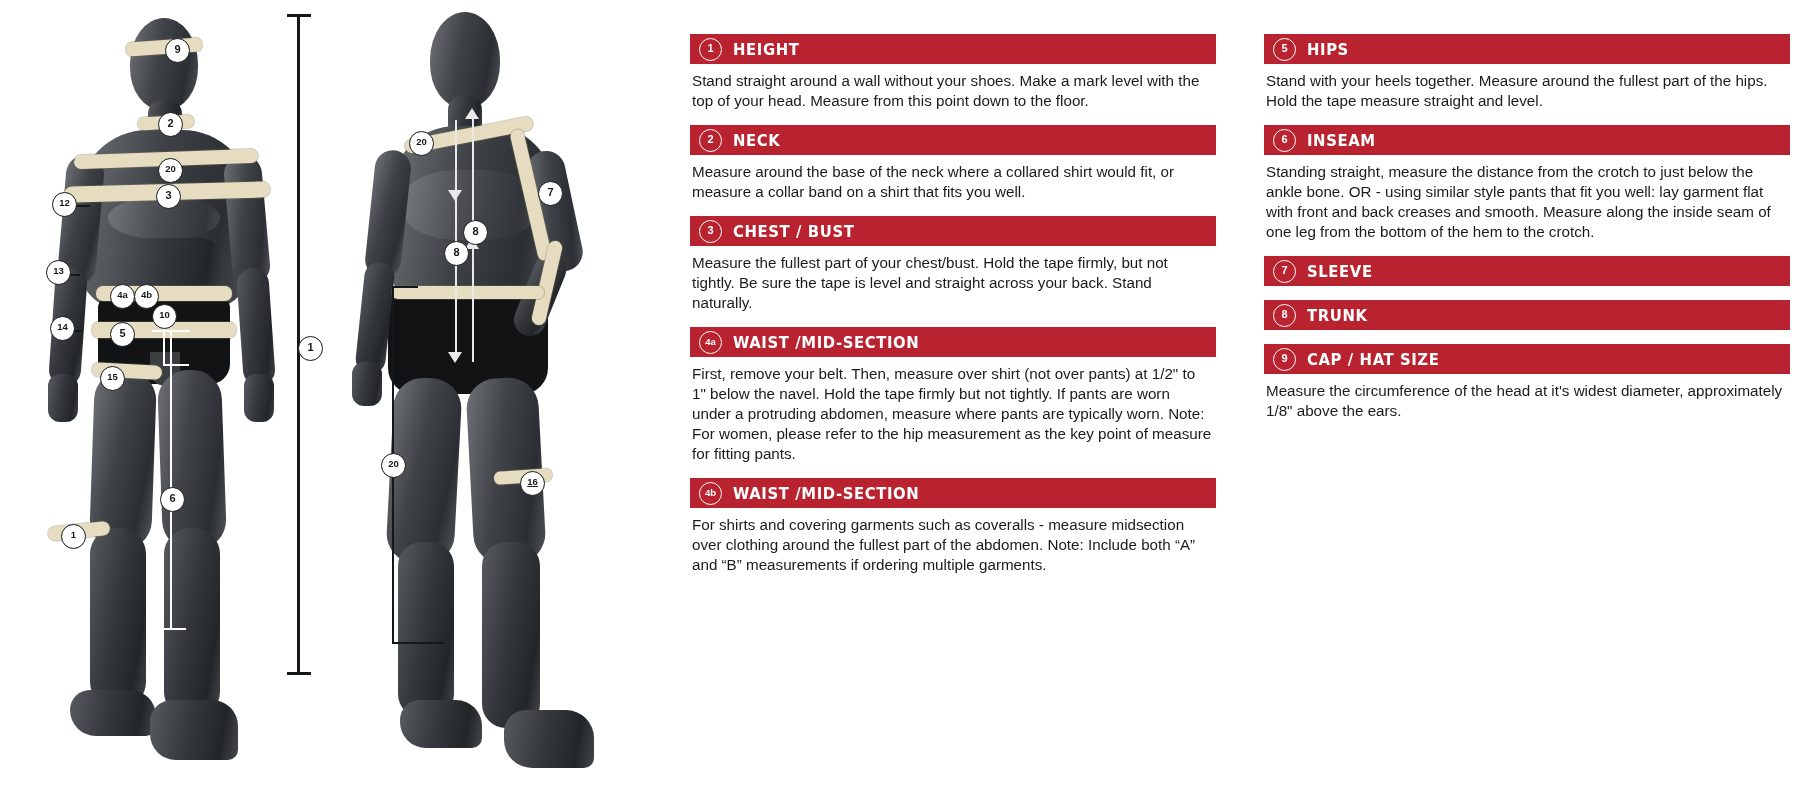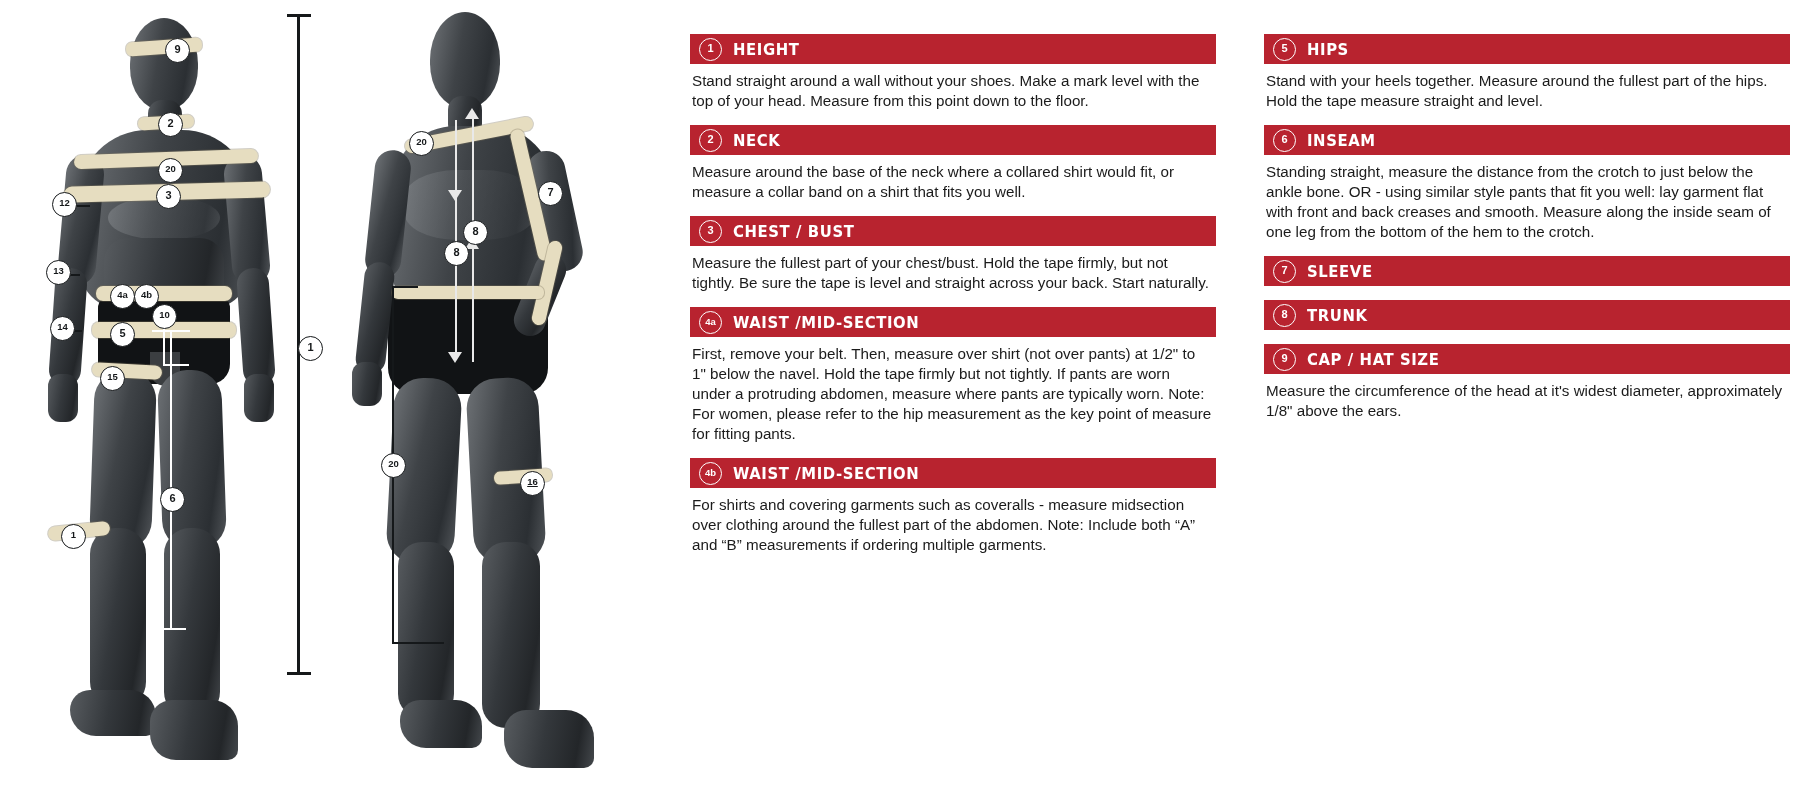--- a/index.html
+++ b/index.html
@@ -307,21 +307,21 @@
           <span class="hdr-title">NECK</span>
         </div>
         <div class="entry-body">Measure around the base of the neck where a collared shirt would fit, or measure a collar band on a shirt that fits you well.</div>
       </div>
 
       <div class="entry">
         <div class="entry-header">
           <span class="hdr-num">3</span>
           <span class="hdr-title">CHEST / BUST</span>
         </div>
-        <div class="entry-body">Measure the fullest part of your chest/bust. Hold the tape firmly, but not tightly. Be sure the tape is level and straight across your back. Start naturally.</div>
+        <div class="entry-body">Measure the fullest part of your chest/bust. Hold the tape firmly, but not tightly. Be sure the tape is level and straight across your back. Stand naturally.</div>
       </div>
 
       <div class="entry">
         <div class="entry-header">
           <span class="hdr-num tiny">4a</span>
           <span class="hdr-title">WAIST /MID-SECTION</span>
         </div>
         <div class="entry-body">First, remove your belt. Then, measure over shirt (not over pants) at 1/2" to 1" below the navel. Hold the tape firmly but not tightly. If pants are worn under a protruding abdomen, measure where pants are typically worn. Note: For women, please refer to the hip measurement as the key point of measure for fitting pants.</div>
       </div>
 

